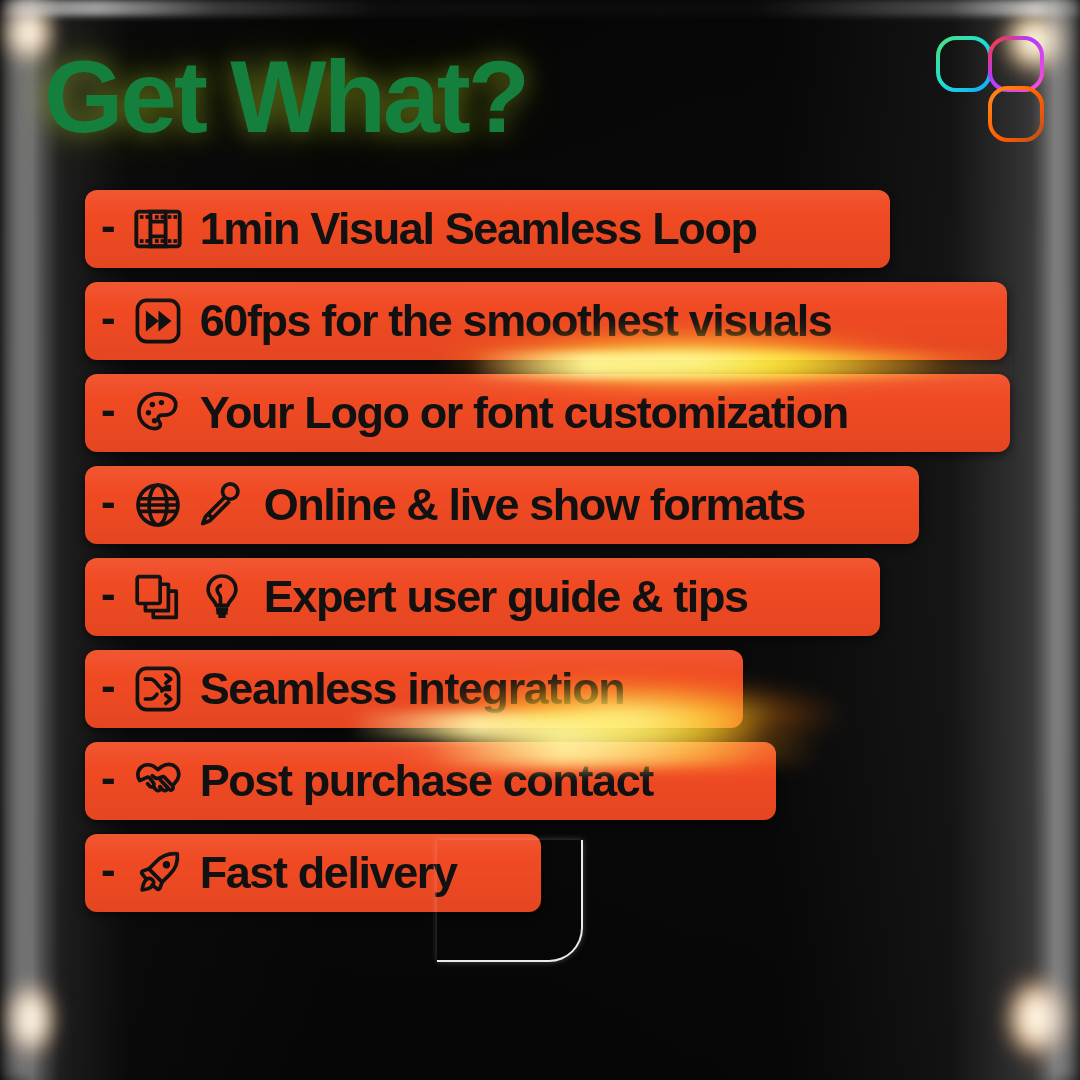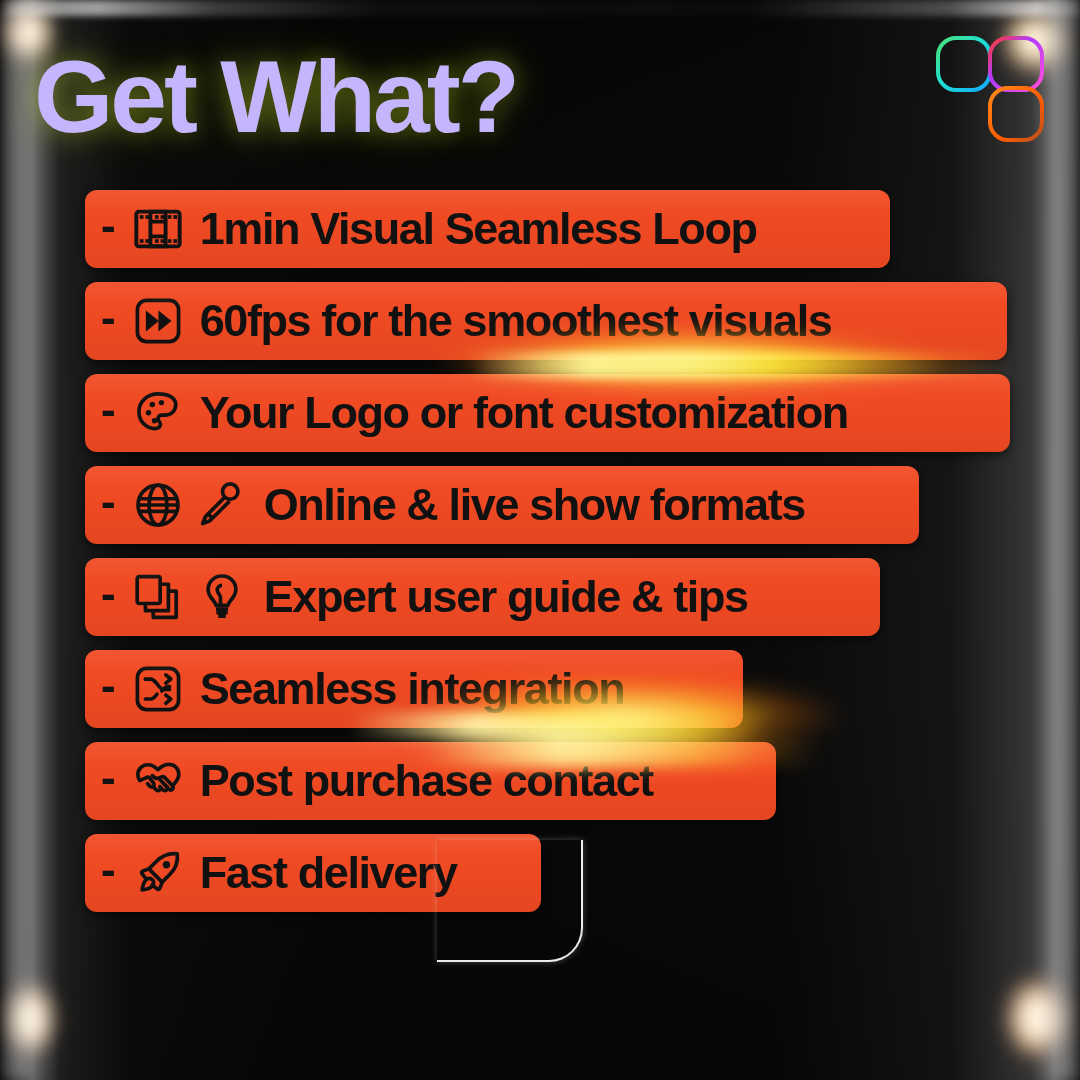--- a/index.html
+++ b/index.html
@@ -62,23 +62,23 @@
     filter:blur(7px);
   }
   .sidebar-right{
     position:absolute; right:0; top:0; width:58px; height:100%;
     background:linear-gradient(270deg, rgba(110,110,110,.30), rgba(185,185,185,.55) 32%, rgba(70,70,70,.22) 72%, rgba(0,0,0,0));
     filter:blur(7px);
   }
 
   
   #heading{
-    position:absolute; left:34px; top:44px;
+    position:absolute; left:44px; top:44px;
     font-size:102px; font-weight:700; letter-spacing:-3px;
-    color:#c4b5fd;
+    color:#15803d;
     line-height:1.05;
     text-shadow: 0 0 26px rgba(216,248,43,.42), 0 0 60px rgba(216,248,43,.18);
   }
 
   
   #logo{ position:absolute; right:28px; top:32px; width:118px; height:118px; }
 
   
   #list{
     position:absolute; left:85px; top:190px; width:960px;

